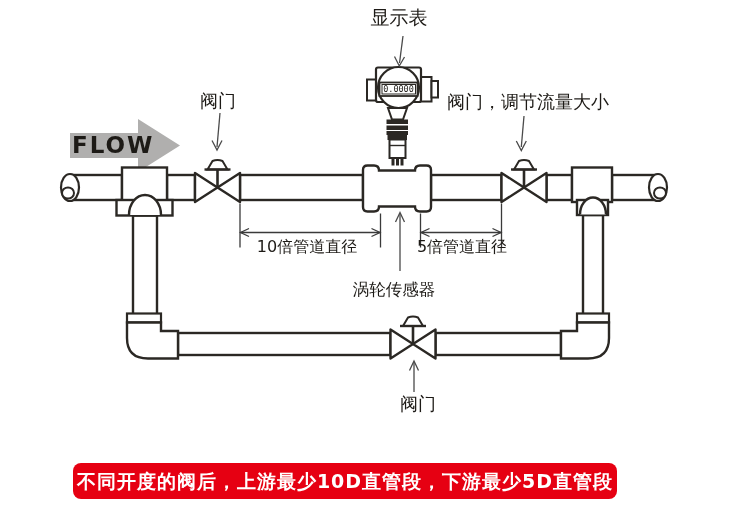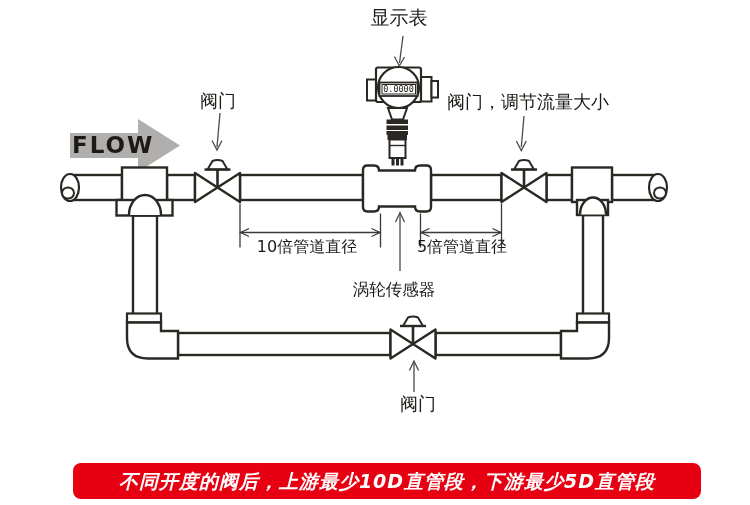--- a/index.html
+++ b/index.html
@@ -1,23 +1,23 @@
 <!DOCTYPE html>
 <html><head>
 <meta charset="utf-8">
 <style>
   html,body{margin:0;padding:0;background:#fff;}
   .stage{position:relative;width:750px;height:505px;background:#ffffff;overflow:hidden;
          font-family:"DejaVu Sans",sans-serif;}
   .stage svg{position:absolute;left:0;top:0;}
   .diagram-line{stroke:#2b2824;fill:#ffffff;}
-  .banner{position:absolute;left:73px;top:463px;width:628px;height:36px;
+  .banner{position:absolute;left:73px;top:463px;width:544px;height:36px;
           background:#e60012;color:#ffffff;border-radius:8px;
           font-size:19px;font-weight:bold;line-height:36px;text-align:center;
-          letter-spacing:1px;font-family:"DejaVu Sans",sans-serif;font-style:italic;}
+          letter-spacing:1px;font-family:"DejaVu Sans",sans-serif;}
   text{font-family:"DejaVu Sans",sans-serif;fill:#1d1a16;}
 </style>
 </head>
 <body>
 
 <div class="stage">
 <svg width="750" height="505" viewBox="0 0 750 505">
 
   <defs>
     <g id="valve-sym">

